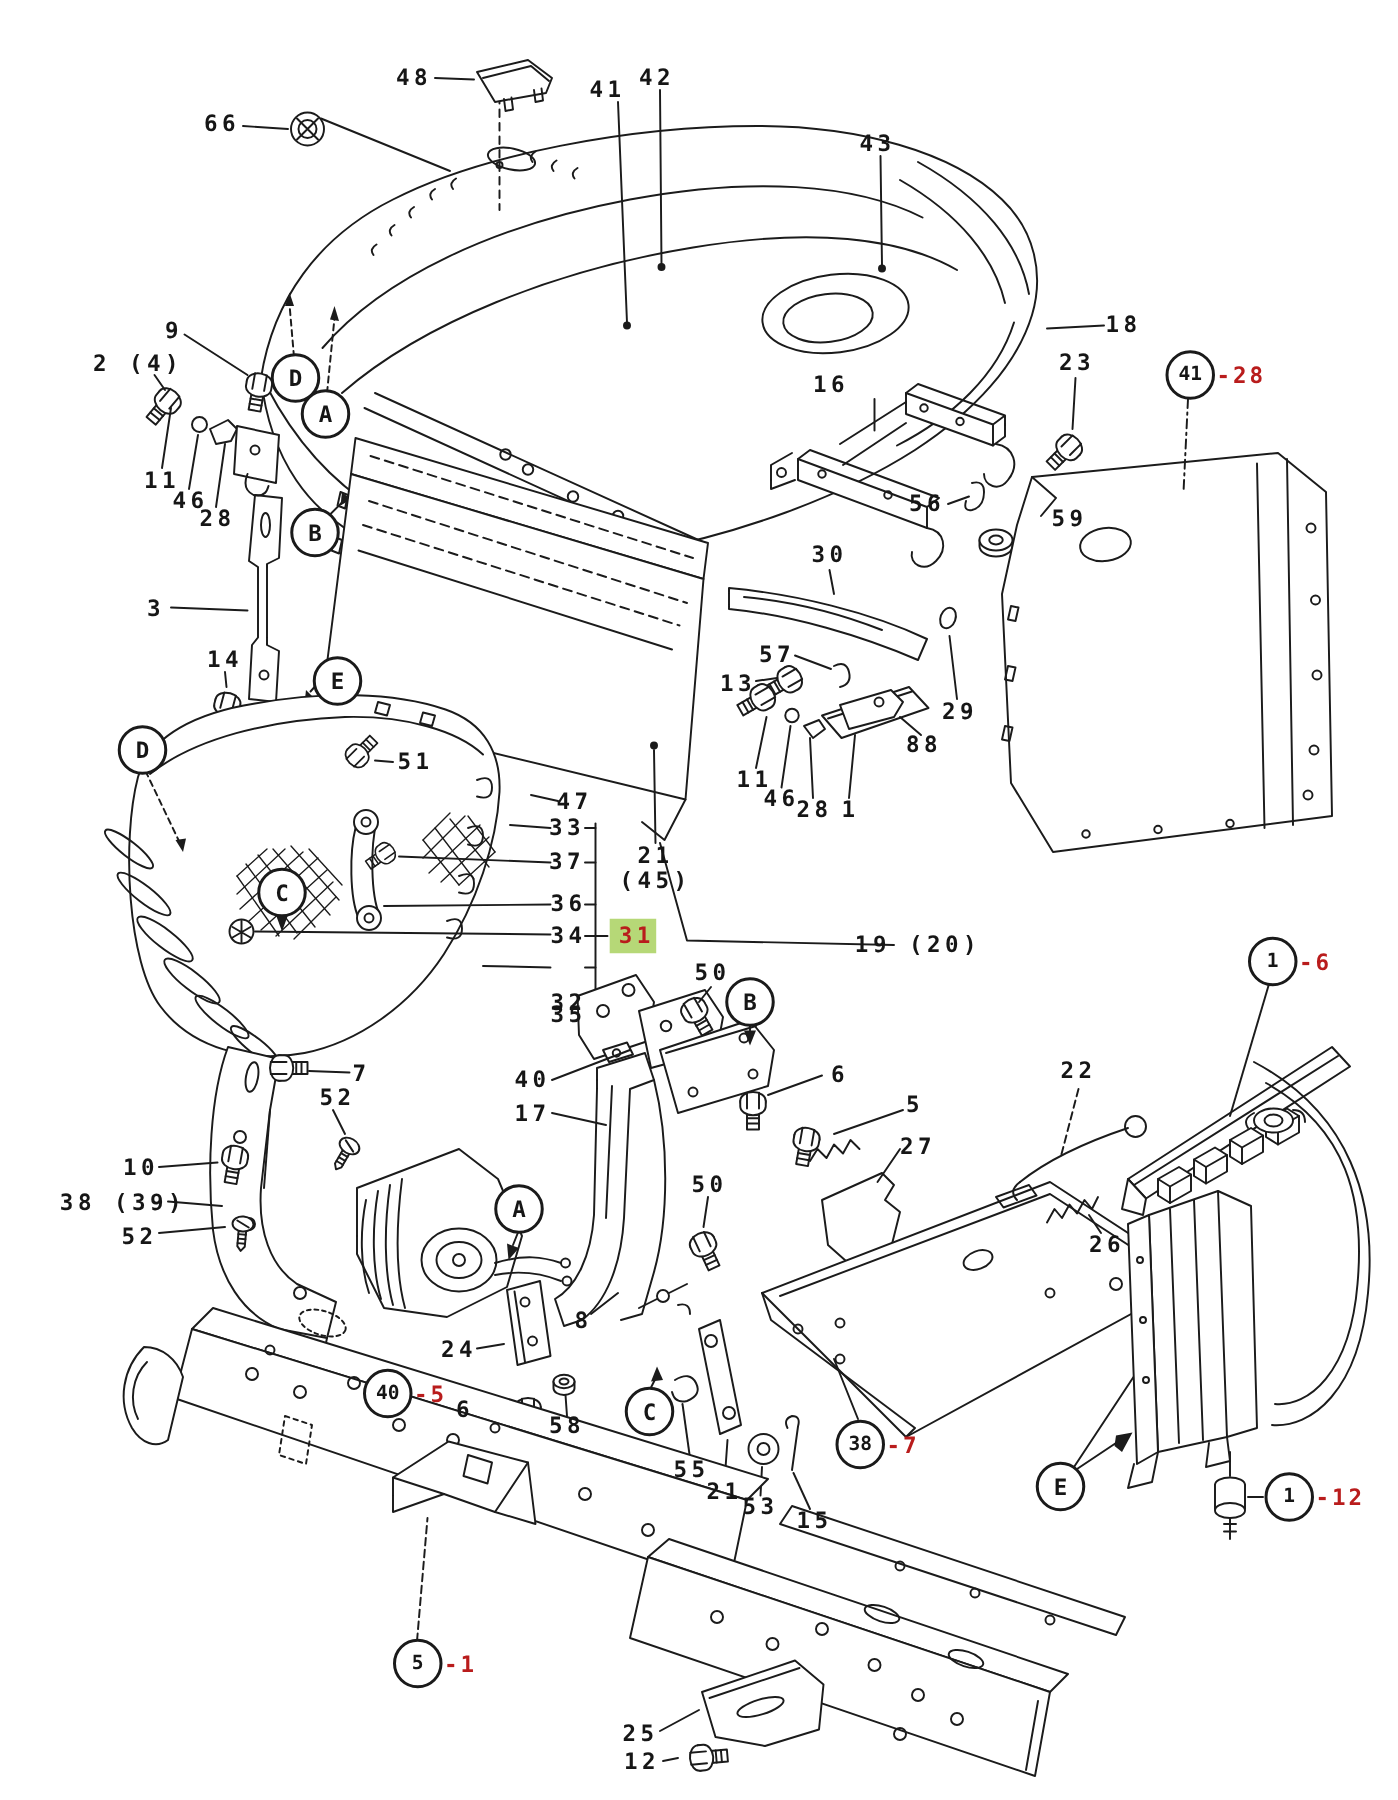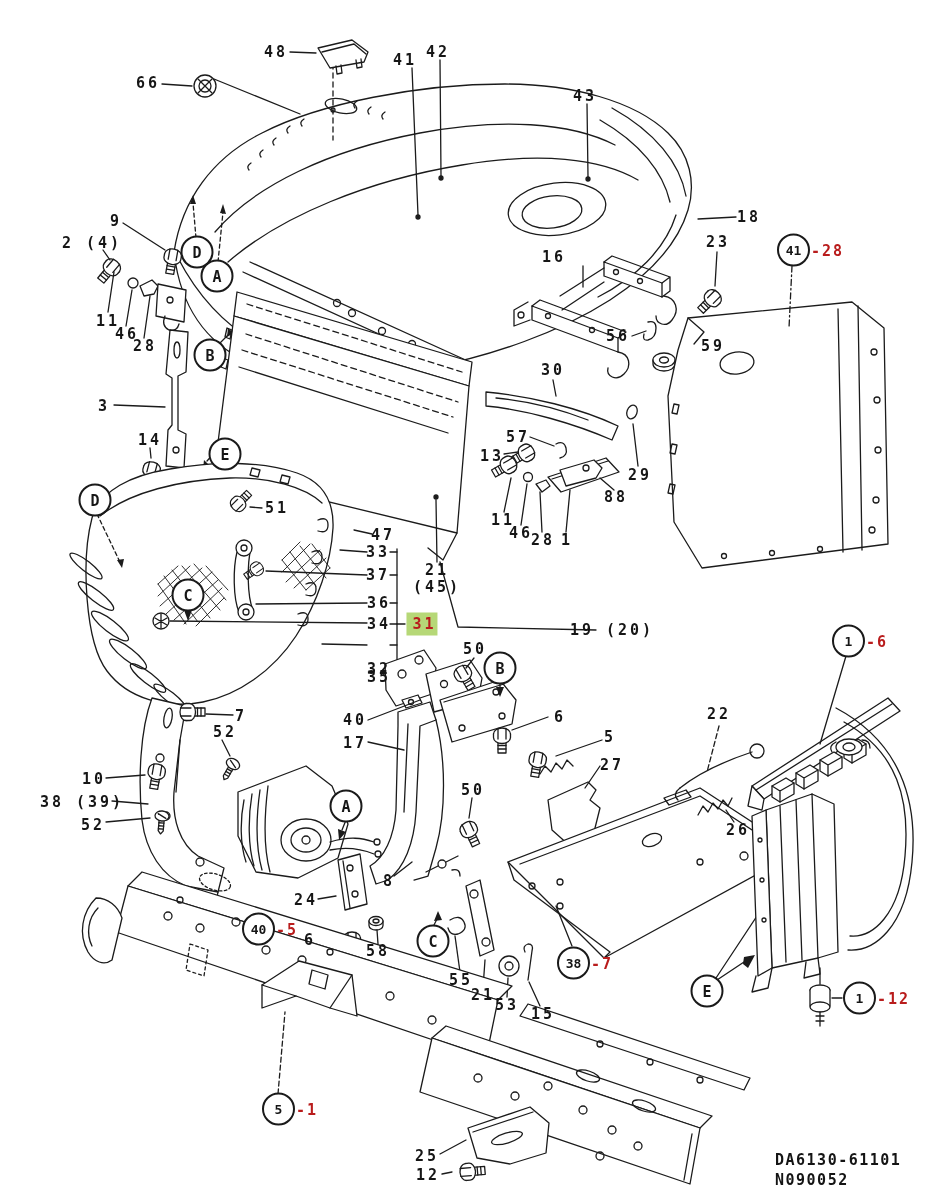--- a/index.html
+++ b/index.html
@@ -544,18 +544,14 @@
       <div class="ref" style="left: 572px; top: 963px;">
         <span class="c">38</span>
         <span class="s">-7</span>
       </div>
       <div class="ref" style="left: 257px; top: 929px;">
         <span class="c">40</span>
         <span class="s">-5</span>
       </div>
     </div>
 
-<div class="code">
-  <div>DA6130-61101</div>
-  <div>N090052</div>
+
 </div>
 
-</div>
-
 </body></html>

